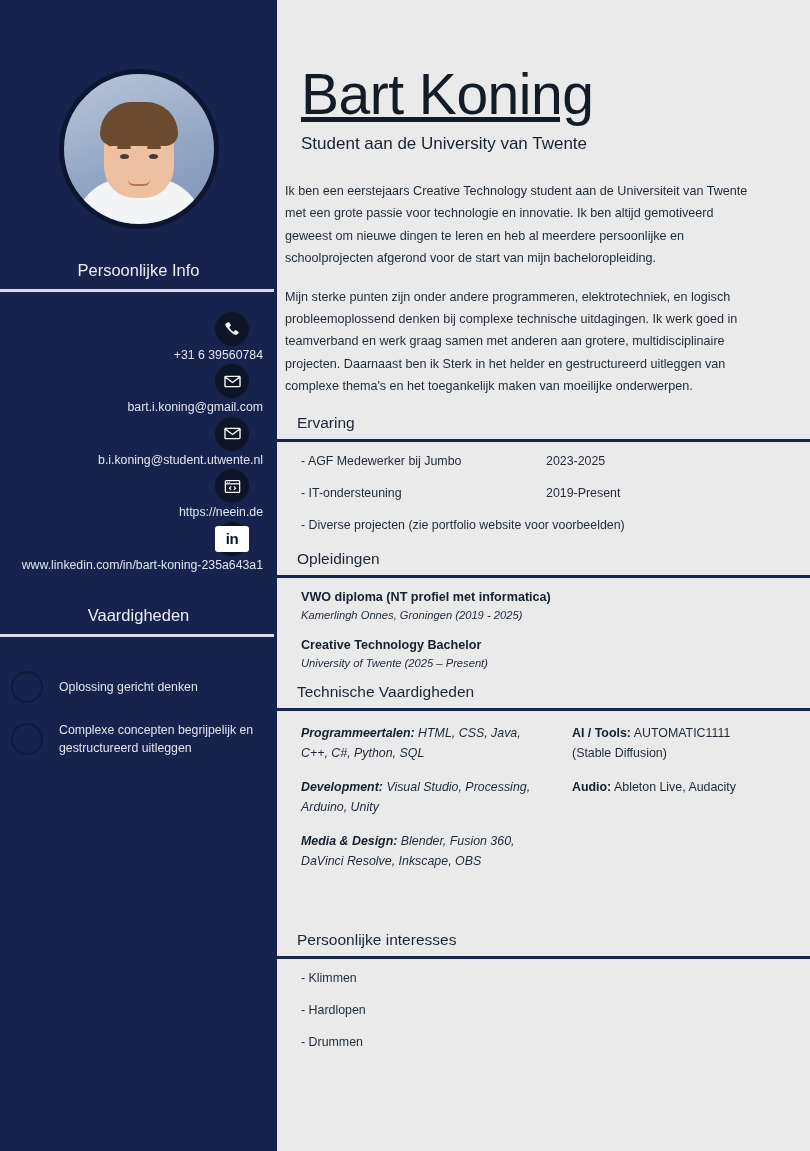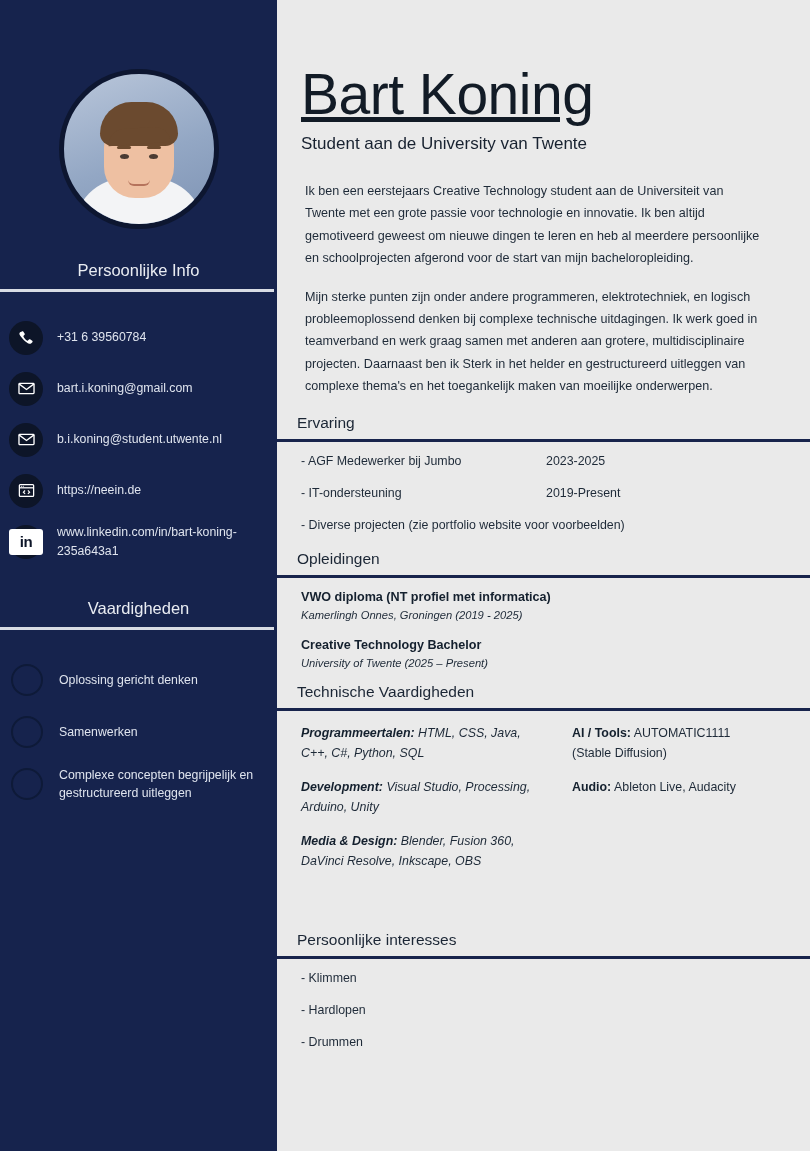--- a/index.html
+++ b/index.html
@@ -117,23 +117,24 @@
   }
   .side-rule {
     height: 3px;
     background: #d8dce4;
     width: 100%;
   }
 
   .contact-list { margin-top: 20px; }
   .contact-row {
     display: flex;
-    align-items: center;
+    align-items: flex-end;
     min-height: 51px;
     padding: 0 14px 0 9px;
+    flex-direction: column;
   }
   .c-icon {
     flex: 0 0 34px;
     width: 34px; height: 34px;
     border-radius: 50%;
     background: #0d1528;
     display: flex; align-items: center; justify-content: center;
     margin-right: 14px;
   }
   .c-icon svg { display: block; }
@@ -193,21 +194,21 @@
     line-height: 1;
     padding: 66px 0 0 24px;
     text-decoration: underline;
   }
   .subtitle {
     font-size: 17px;
     color: #182230;
     padding: 11px 0 0 24px;
   }
 
-  .intro { padding: 26px 48px 0 28px; }
+  .intro { padding: 26px 48px 0 8px; }
   .intro p {
     font-size: 12.6px;
     line-height: 1.78;
     color: #1e2a38;
     margin-bottom: 16px;
   }
 
   .section { margin-top: 14px; }
   .section-title {
     font-size: 15.5px;
@@ -348,24 +349,20 @@
 
     </div>
 
     <h2 class="side-heading">Vaardigheden</h2>
     <div class="side-rule"></div>
 
     <div class="skills-list">
       <div class="skill-row">
         <span class="skill-circle"></span>
         <span class="skill-text">Oplossing gericht denken</span>
-      </div>
-      <div class="skill-row">
-        <span class="skill-circle"></span>
-        <span class="skill-text">Samenwerken</span>
       </div>
       <div class="skill-row">
         <span class="skill-circle"></span>
         <span class="skill-text">Complexe concepten begrijpelijk en gestructureerd uitleggen</span>
       </div>
     </div>
   </aside>
 
   <main class="main">
 

